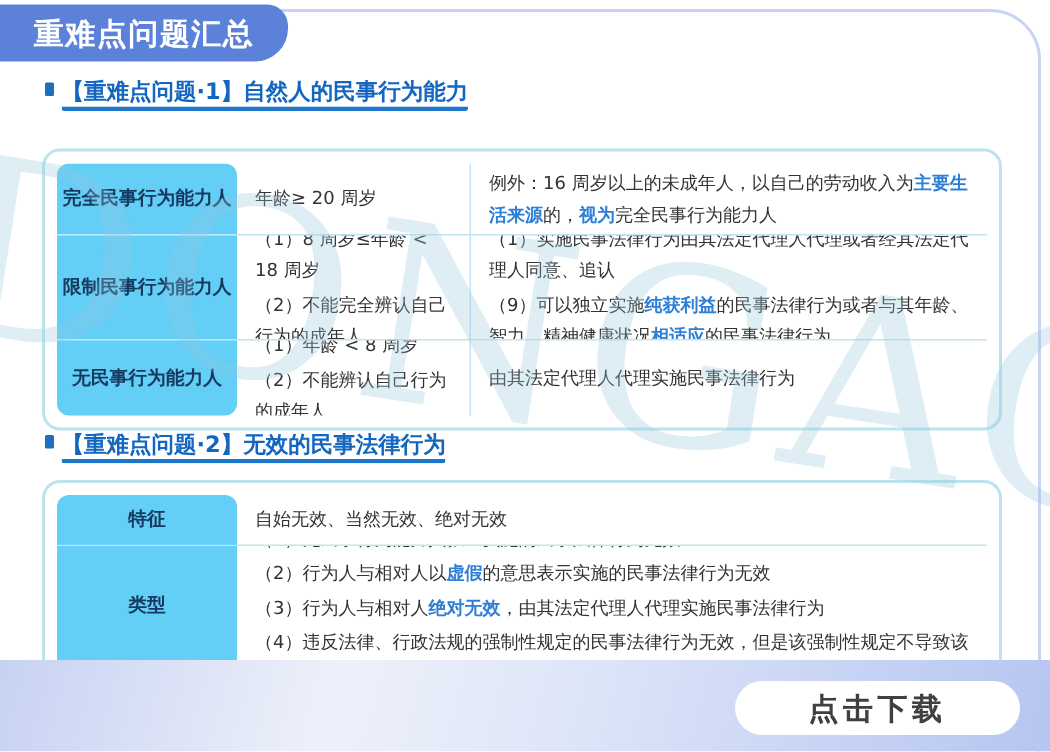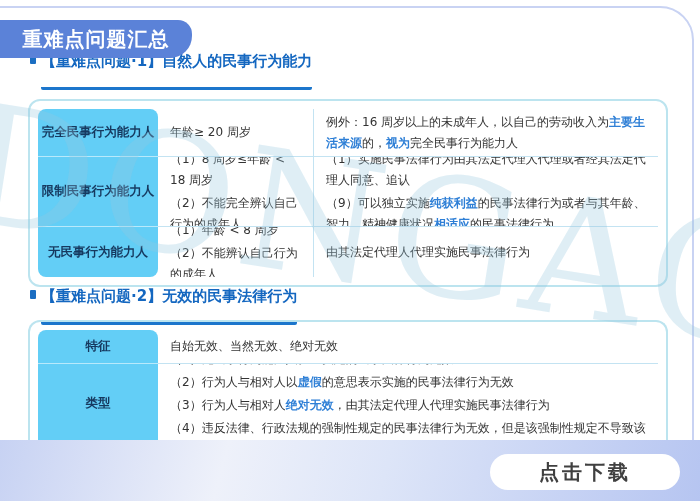--- a/index.html
+++ b/index.html
@@ -11,32 +11,32 @@
   
   .page-frame{
     position:absolute;left:-60px;top:6px;width:750px;height:560px;
     border:2px solid #c9d3f3;border-radius:34px;pointer-events:none;
   }
   
   .badge{
     position:absolute;left:0;top:3px;width:192px;height:38px;
     background:#5b82d8;border-radius:0 14px 22px 0;
     display:flex;align-items:center;justify-content:center;
-    color:#ffffff;font-size:20px;font-weight:bold;letter-spacing:1px;z-index:6;margin-top:17px;
+    color:#ffffff;font-size:20px;font-weight:bold;letter-spacing:1px;z-index:6;
   }
   
   .section-heading{
     position:absolute;left:30px;display:flex;align-items:flex-start;z-index:4;
   }
   .bullet{
     width:6px;height:9px;background:#1b6ec2;margin:3px 5px 0 0;border-radius:1px;flex:0 0 auto;
   }
   .section-heading .txt{
     color:#1467c0;font-size:15px;font-weight:bold;
-    padding-bottom:16px;border-bottom:3px solid #1c76cc;border-radius:0 0 2px 2px;
+    padding-bottom:0;border-bottom:3px solid #1c76cc;border-radius:0 0 2px 2px;
   }
   .h1{top:52px;}
   .h2{top:287px;}
   
   .card{
     position:absolute;left:28px;width:640px;background:#ffffff;
     border:2px solid #bce4ef;border-radius:12px;padding:8px;box-sizing:border-box;z-index:2;
   }
   .card1{top:99px;height:188px;}
   .card2{top:320px;height:132px;border-bottom:none;border-radius:12px 12px 0 0;}

